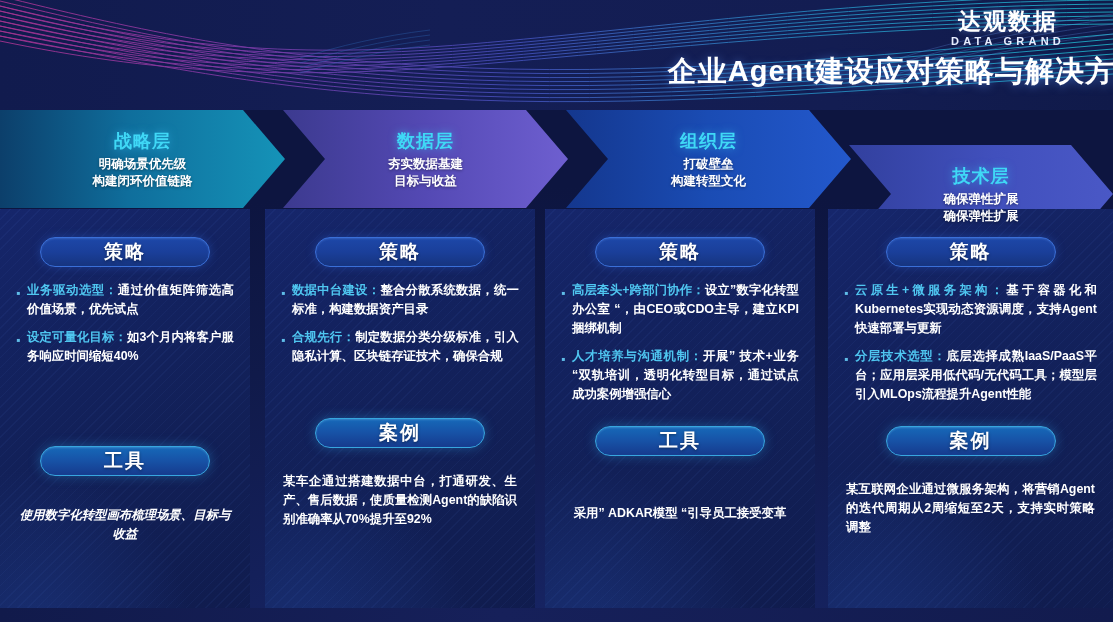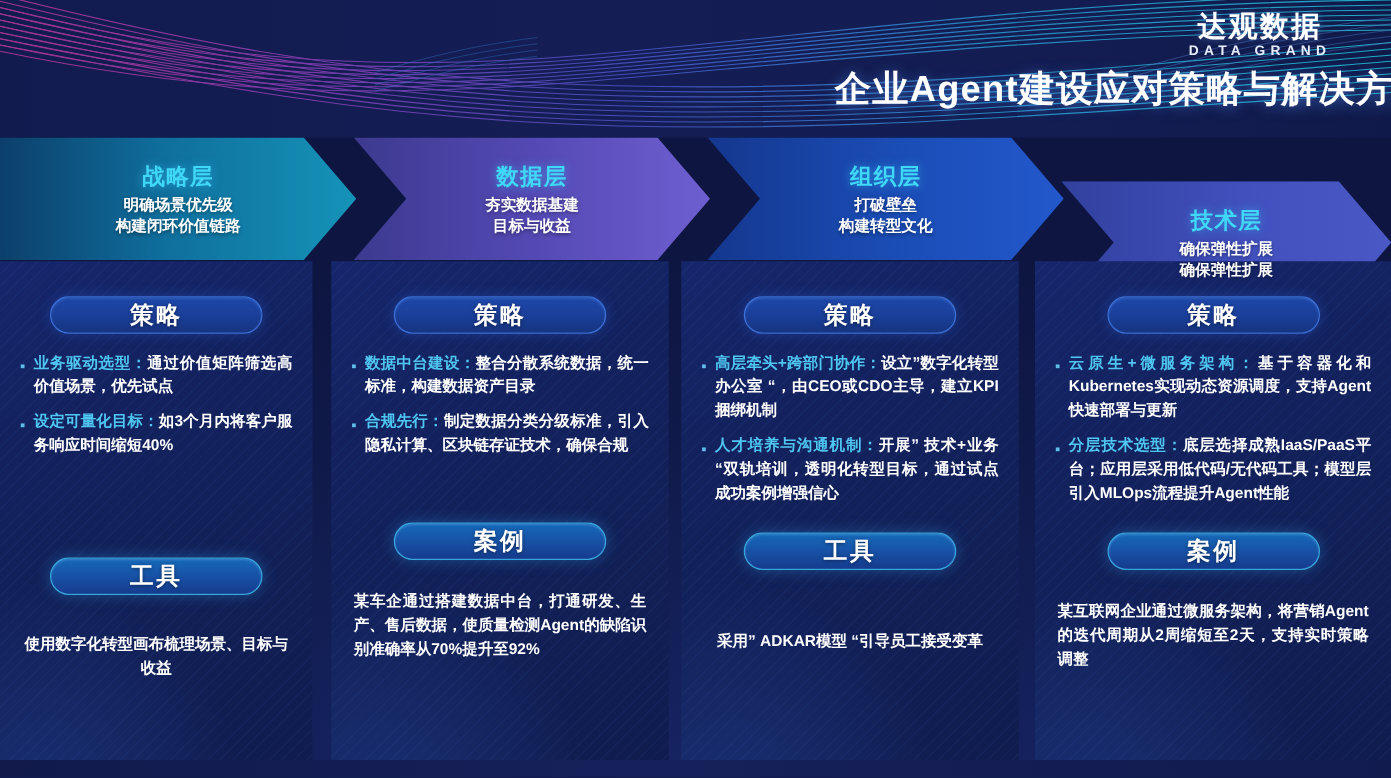--- a/index.html
+++ b/index.html
@@ -297,21 +297,21 @@
           <div class="bullet">
             <span class="bullet-dot">▪</span>
             <span class="bullet-text"><span class="hl">业务驱动选型：</span><span>通过价值矩阵筛选高价值场景，优先试点</span></span>
           </div>
           <div class="bullet">
             <span class="bullet-dot">▪</span>
             <span class="bullet-text"><span class="hl">设定可量化目标：</span><span>如3个月内将客户服务响应时间缩短40%</span></span>
           </div>
         </div>
         <div class="pill pill-bottom" style="margin-top:80px;">工具</div>
-        <div class="note" style="margin-top:30px;">使用数字化转型画布梳理场景、目标与收益</div>
+        <div class="note" style="margin-top:30px;font-style:italic;">使用数字化转型画布梳理场景、目标与收益</div>
       </div>
     </div>
 
     <div class="col" style="left:265px; width:270px;">
       <div class="col-body">
         <div class="pill pill-strategy">策略</div>
         <div class="bullets">
           <div class="bullet">
             <span class="bullet-dot">▪</span>
             <span class="bullet-text"><span class="hl">数据中台建设：</span><span>整合分散系统数据，统一标准，构建数据资产目录</span></span>

